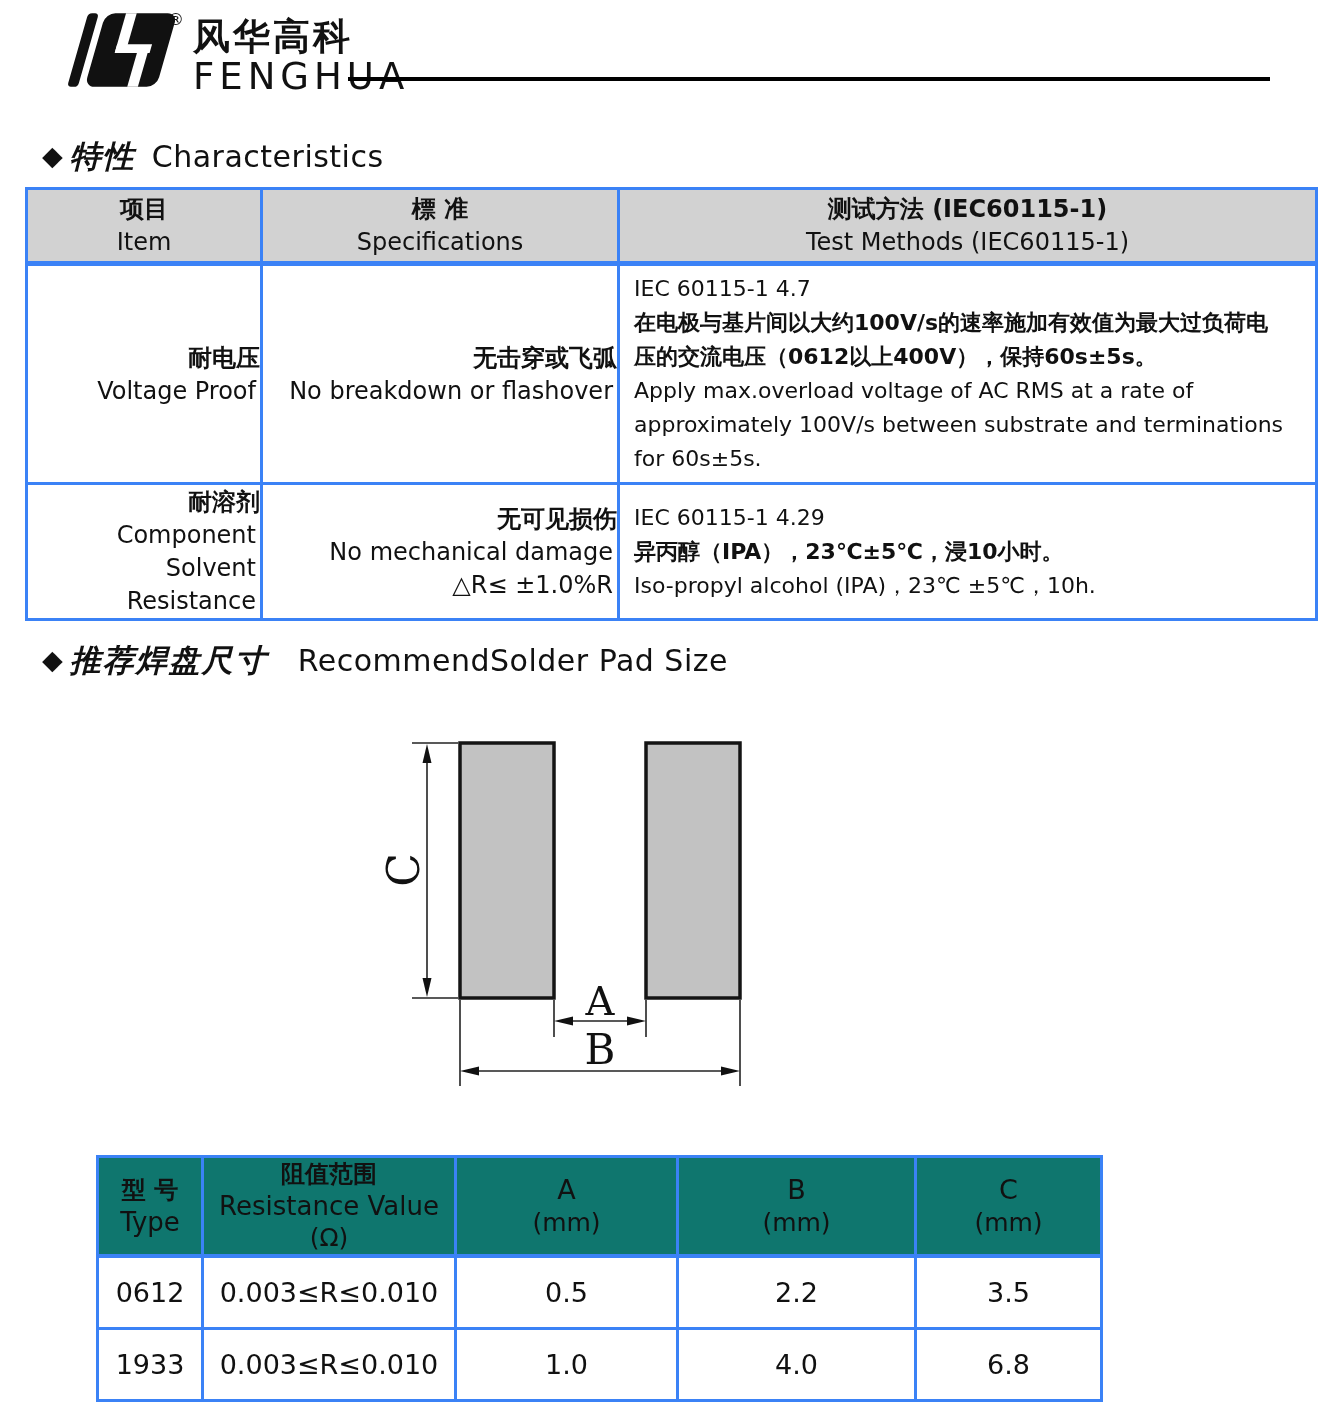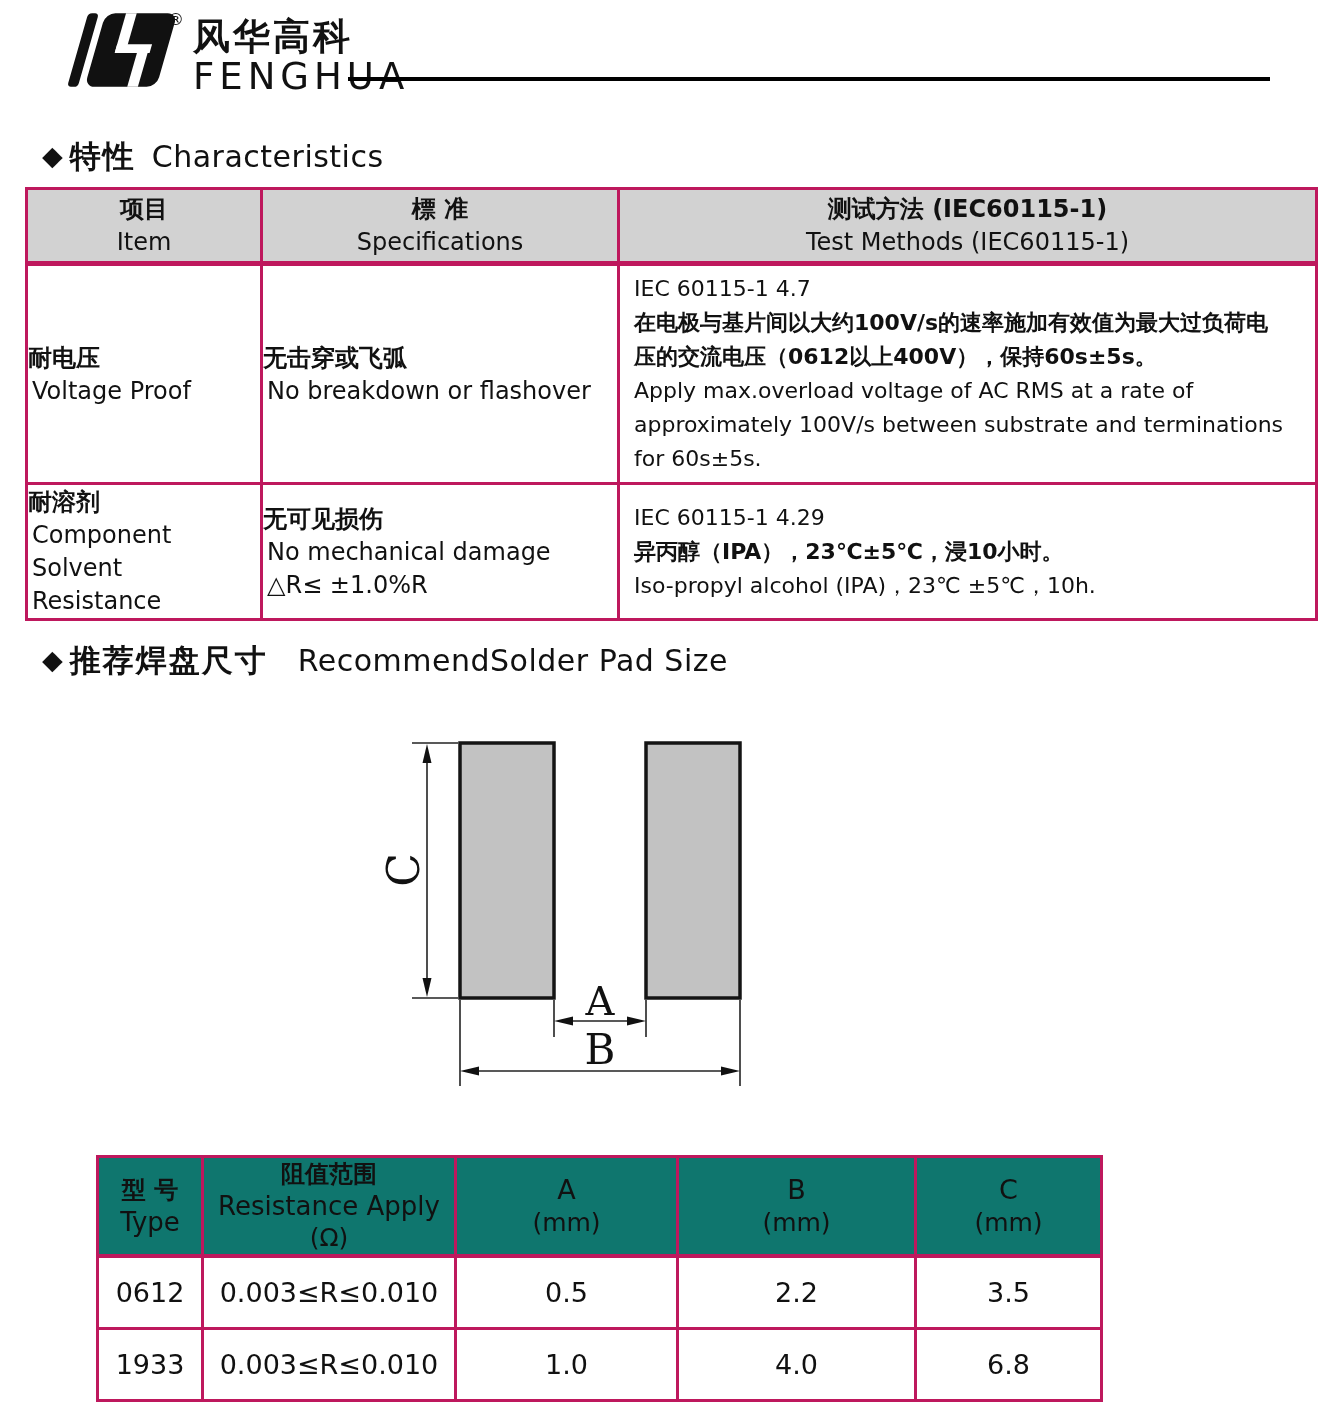--- a/index.html
+++ b/index.html
@@ -20,33 +20,33 @@
     position:absolute; left:1020px; top:38px; width:250px; text-align:right;
     font-size:30px; letter-spacing:0.5px; color:#111;
   }
   .header-rule { position:absolute; left:348px; top:77px; width:922px; height:4px; background:#000; }
 
   
   .sec-title { position:absolute; left:42px; display:flex; align-items:baseline; white-space:nowrap; }
   .sec-title.characteristics { top:136px; }
   .sec-title.pad { top:640px; }
   .sec-title .bullet { font-size:27px; margin-right:7px; position:relative; top:-2px; }
-  .sec-title .cn { font-size:31px; font-weight:bold; letter-spacing:2px; }
+  .sec-title .cn { font-size:31px; font-weight:bold; letter-spacing:2px;font-style:italic; }
   .sec-title .en { font-size:30px; margin-left:16px; letter-spacing:0.5px; }
   .sec-title.pad .en { margin-left:30px; }
 
   
   table { border-collapse:collapse; table-layout:fixed; }
-  td { border:3px solid #be185d; vertical-align:middle; }
+  td { border:3px solid #3b82f6; vertical-align:middle; }
   .char-table { position:absolute; left:25px; top:187px; width:1290px; }
   .char-table tr.head { height:75px; background:#d2d2d2; }
   .char-table tr.head td { border-bottom-width:5px; text-align:center; }
   .char-table tr.row1 { height:203px; }
   .char-table tr.row2 { height:128px; }
-  .char-table .c-center { text-align:left;margin-left:12px; }
+  .char-table .c-center { text-align:right;margin-left:12px; }
   .cn-line { font-size:24px; font-weight:bold; line-height:34px; }
   .en-line { font-size:24px; line-height:33px; }
   .c-method { text-align:left; padding:6px 14px 6px 14px; }
   .m { font-size:22px; line-height:34px; white-space:nowrap; }
   .m.cnl { font-weight:bold; font-size:22px; }
   .c-item .en-line, .c-spec .en-line { padding:0 4px; }
 
   
   .diagram { position:absolute; left:0; top:700px; }
 
@@ -198,21 +198,21 @@
         <col style="width:186px">
       </colgroup>
     <tbody>
         <tr class="head">
       <td>
         <div class="p-cn">型 号</div>
         <div class="p-en">Type</div>
       </td>
       <td>
         <div class="p-cn">阻值范围</div>
-        <div class="p-en">Resistance Apply</div>
+        <div class="p-en">Resistance Value</div>
         <div class="p-unit">(Ω)</div>
       </td>
       <td>
         <div class="p-letter">A</div>
         <div class="p-unit">(mm)</div>
       </td>
       <td>
         <div class="p-letter">B</div>
         <div class="p-unit">(mm)</div>
       </td>

